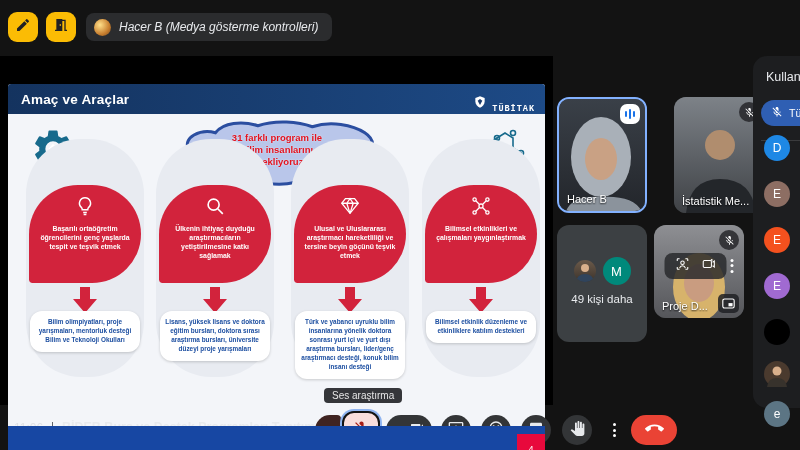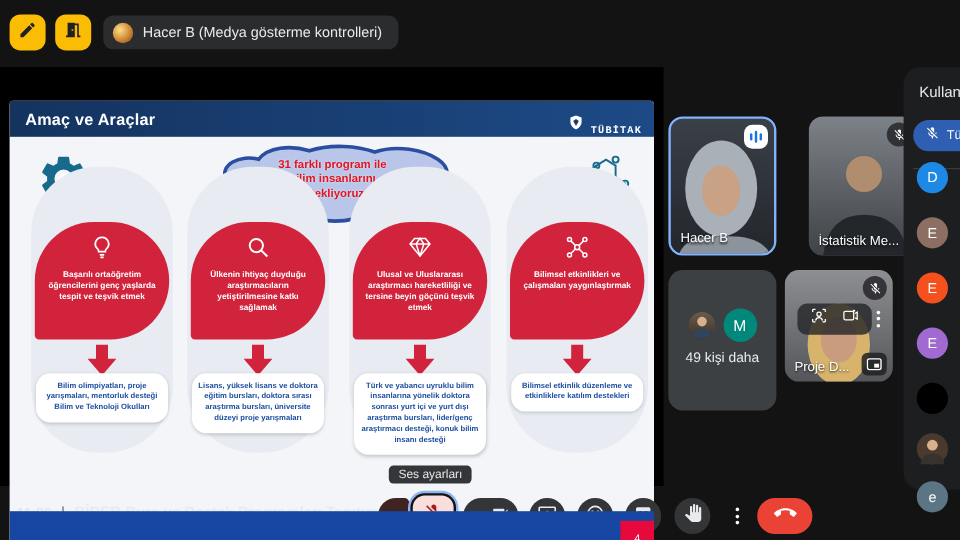--- a/index.html
+++ b/index.html
@@ -2,21 +2,21 @@
 <html><head>
 <meta charset="utf-8">
 <style>
   * { margin:0; padding:0; box-sizing:border-box; }
   html,body { width:800px; height:450px; }
   body { background:#131313; font-family:"Liberation Sans", sans-serif; overflow:hidden; position:relative; }
   .abs { position:absolute; }
 
   
   .yellow-btn { width:30px; height:30px; border-radius:9px; background:#fbbc04; display:flex; align-items:center; justify-content:center; cursor:pointer; }
-  .presenter-pill { height:28px; background:#2b2c2e; border-radius:8px; display:flex; align-items:center; gap:8px; padding:0 14px 0 8px; cursor:pointer; }
+  .presenter-pill { height:28px; background:#2b2c2e; border-radius:8px; display:flex; align-items:center; gap:8px; padding:0 14px 0 8px; cursor:pointer;font-style:italic; }
   .presenter-avatar { width:17px; height:17px; border-radius:50%; background:radial-gradient(circle at 35% 35%, #ffe08a, #c87f2f 60%, #6f451c); }
   .presenter-label { font-size:12px; color:#e8eaed; white-space:nowrap; }
 
   
   .stage { left:0; top:56px; width:553px; height:349px; background:#000; }
   .slide { left:8px; top:12px; width:537px; height:380px; background:#f3f5f9; border-radius:3px; overflow:hidden; position:absolute;margin-top:16px; }
   .slide-header { position:absolute; left:0; top:0; right:0; height:30px; background:linear-gradient(90deg,#14335f,#1d4a86); display:flex; align-items:center; }
   .slide-title { margin-left:13px; color:#fff; font-size:13.5px; font-weight:bold; letter-spacing:.2px; }
   .slide-logo { position:absolute; right:10px; top:0; height:30px; display:flex; align-items:flex-end; gap:5px;font-family:Liberation Mono, monospace; }
   .slide-logo-text { color:#fff; font-size:8.5px; font-weight:bold; letter-spacing:1px; }
@@ -311,21 +311,21 @@
         <path d="M3 26 Q4 17 13 17 Q22 17 23 26 Z" fill="#37322c"></path>
       </svg>
   </div>
   <div class="p-avatar" style="top: 345px; background-color: rgb(92, 117, 132);">e</div>
 </div>
 
 <div class="abs time">11:06</div>
 <div class="abs bar-divider"></div>
 <div class="abs meeting-title">BİDEB Burs ve Destek Programları Tanıtım Sunumu</div>
 
-<div class="abs tooltip">Ses ayarları</div>
+<div class="abs tooltip">Ses araştırma</div>
 
 <div class="abs mic-chevron">
   <span><svg width="11" height="11" viewBox="0 0 24 24" fill="none" stroke="#f2b8b5" stroke-width="2.5">
         <path d="M6 15l6-6 6 6"></path>
       </svg></span>
 </div>
 <div class="abs mic-btn">
   <span><svg width="17" height="17" viewBox="0 0 24 24" fill="#a61d17">
         <path d="M19 11h-1.7c0 .74-.16 1.43-.43 2.05l1.23 1.23c.56-.98.9-2.09.9-3.28zm-4.02.17V5c0-1.66-1.34-3-3-3S9 3.34 9 5v.18l5.98 5.99zM4.27 3L3 4.27l6.01 6.01V11c0 1.66 1.33 3 2.99 3 .22 0 .44-.03.65-.08l1.66 1.66c-.71.33-1.5.52-2.31.52-2.76 0-5.3-2.1-5.3-5.1H5c0 3.41 2.72 6.23 6 6.72V21h2v-3.28c.91-.13 1.77-.45 2.54-.9L19.73 21 21 19.73 4.27 3z"></path>
       </svg></span>

